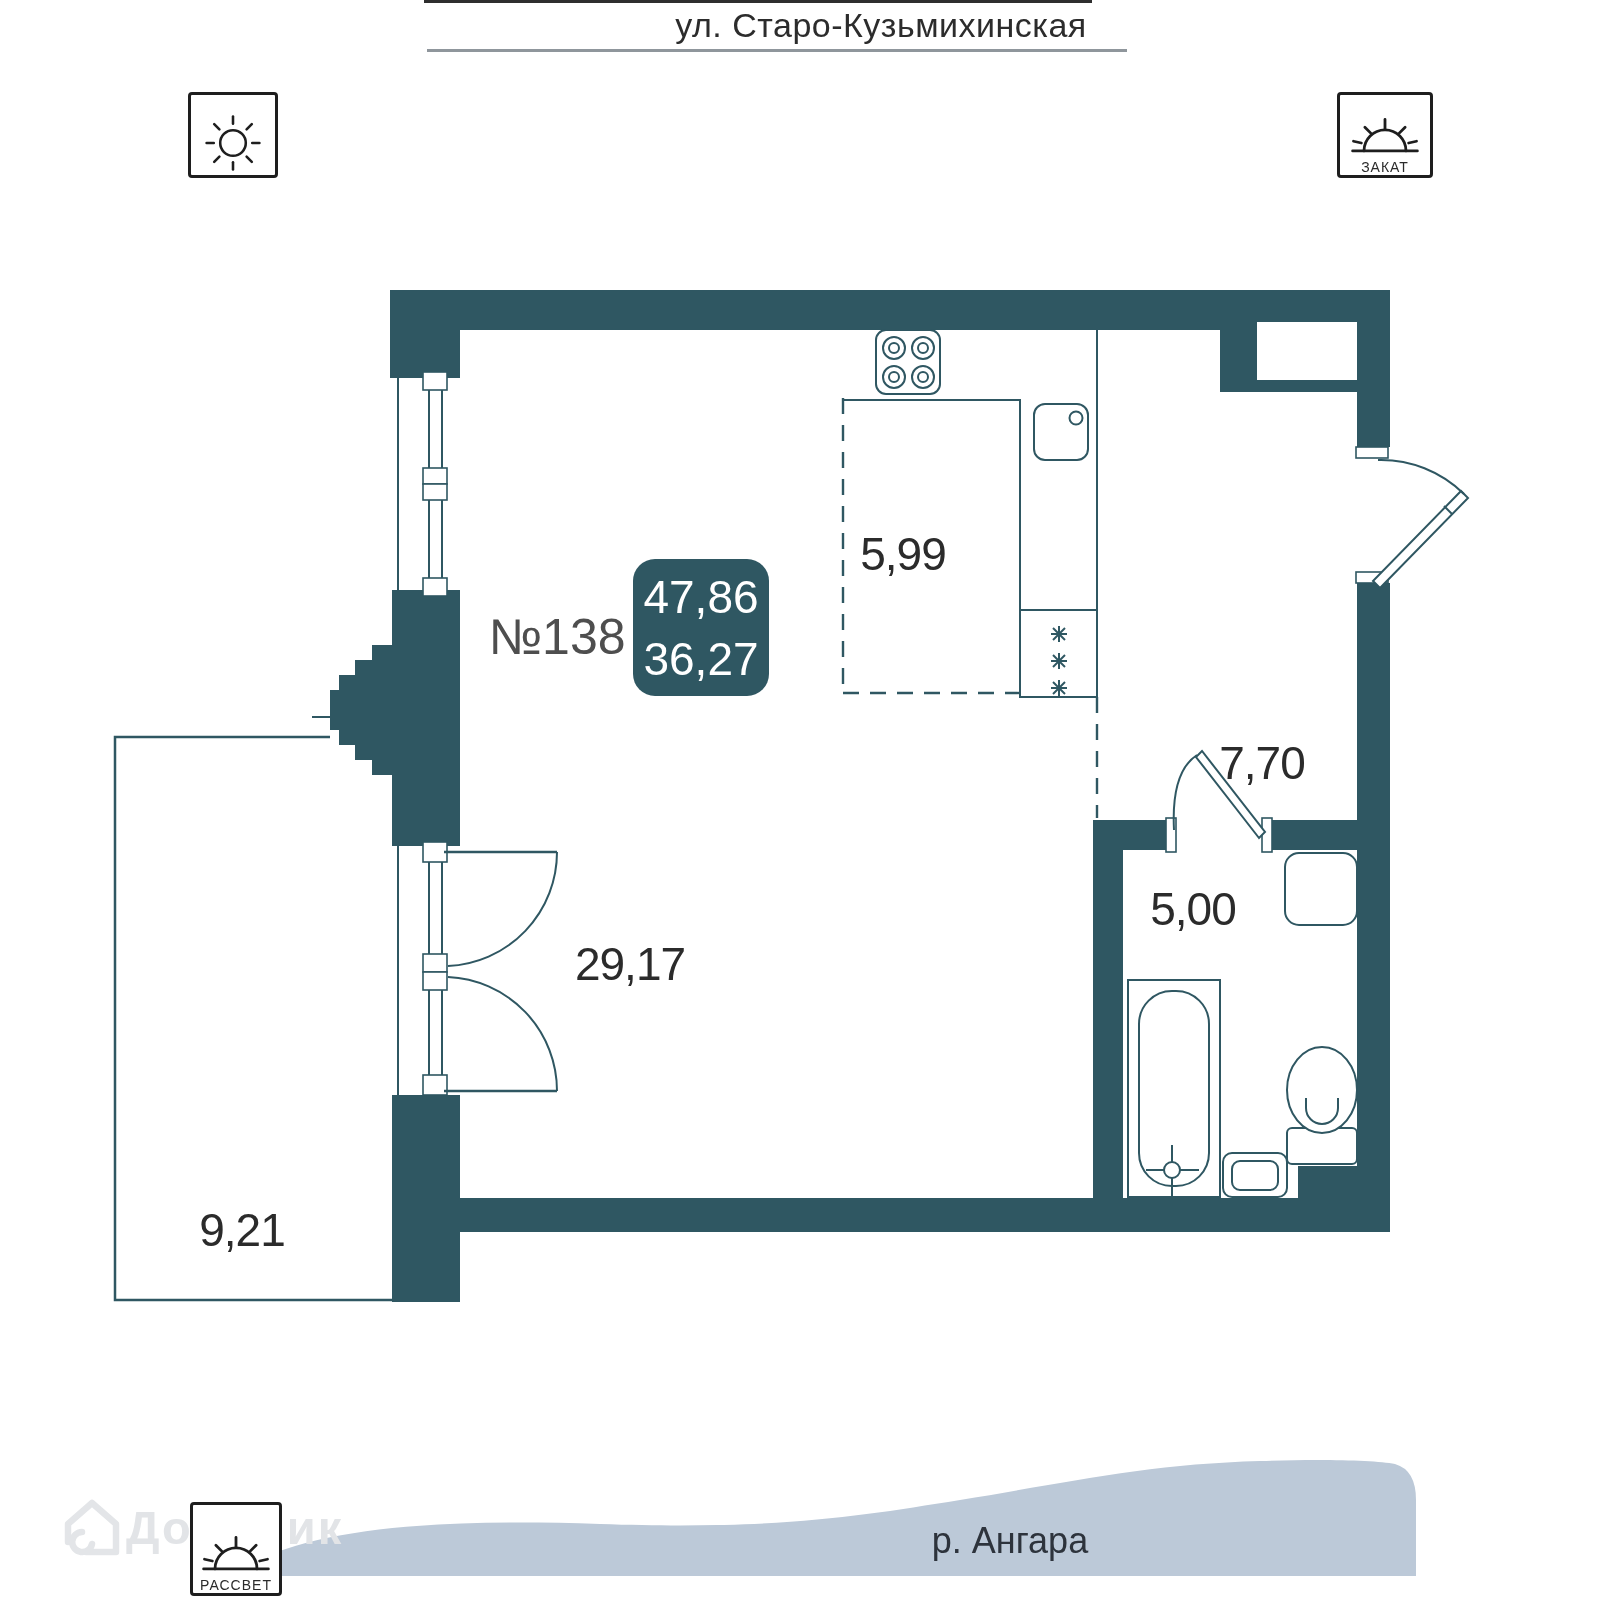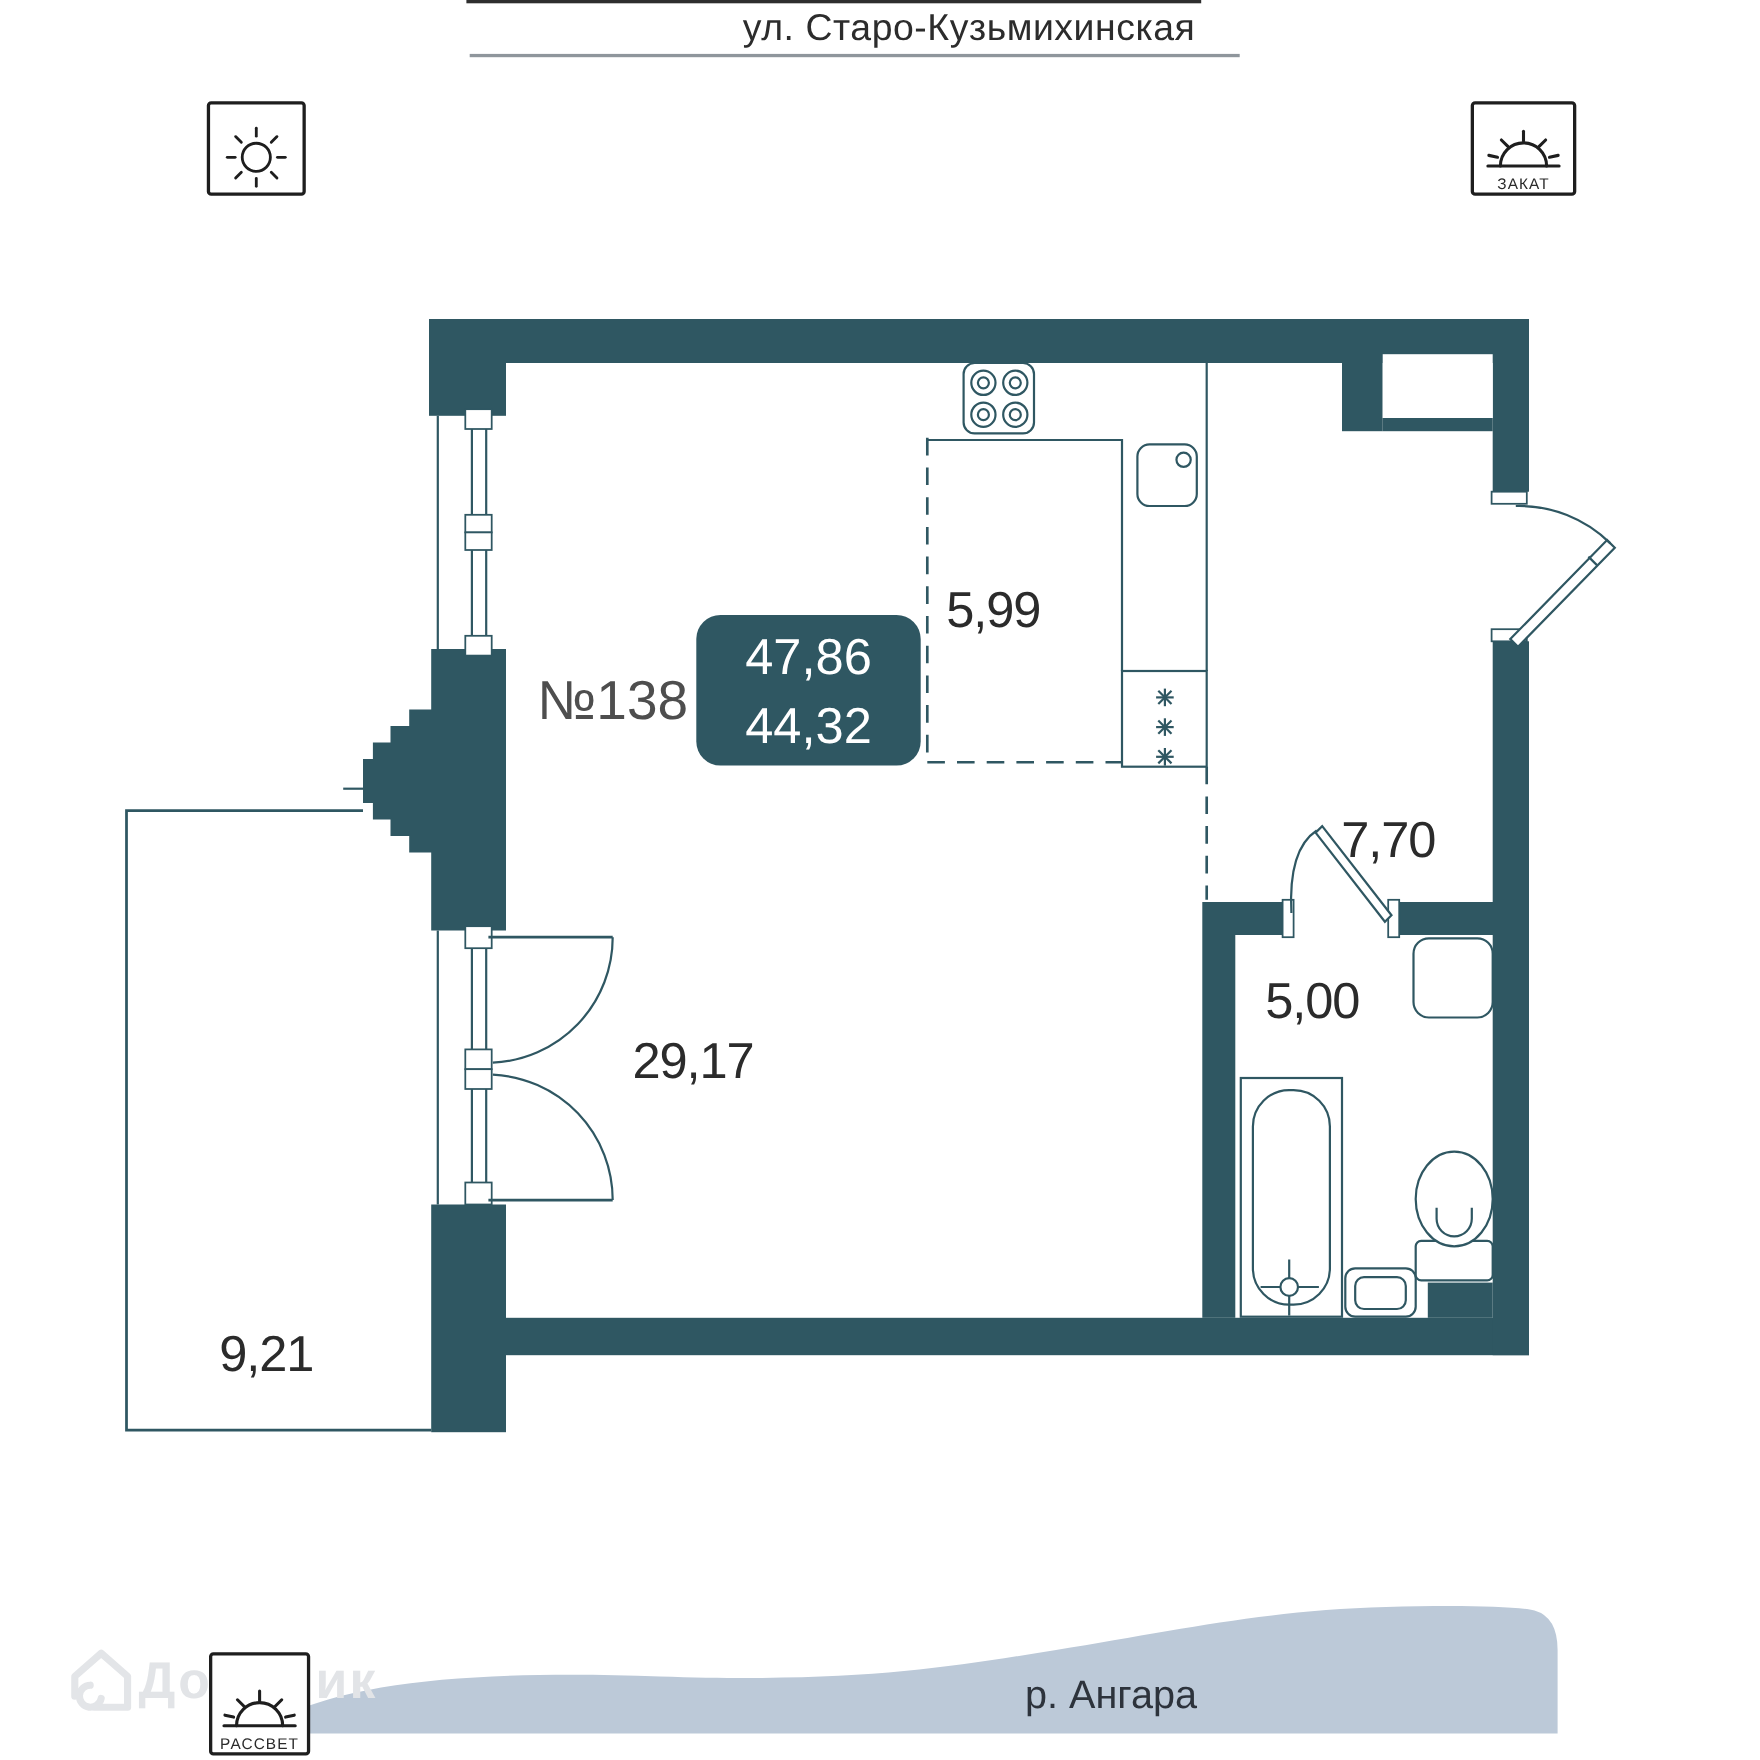--- a/index.html
+++ b/index.html
@@ -39,21 +39,21 @@
   .s{stroke:var(--wall);fill:none;stroke-width:2;}
   .s25{stroke:var(--wall);fill:none;stroke-width:2.5;}
   .sf{stroke:var(--wall);fill:#fff;stroke-width:2;}
   .sf15{stroke:var(--wall);fill:#fff;stroke-width:1.6;}
   .dash{stroke:var(--wall);fill:none;stroke-width:2.4;stroke-dasharray:16 11;}
   text.area{font-size:46px;fill:#2b2b2b;letter-spacing:-1px;font-family:"Liberation Sans",sans-serif;}
   text.apt-num{font-size:50px;fill:#4e4e4e;font-family:"Liberation Sans",sans-serif;}
 
   
   .area-badge{
-    left:633px;top:559px;width:204px;height:137px;background:var(--wall);
+    left:633px;top:559px;width:136px;height:137px;background:var(--wall);
     border-radius:22px;color:#fff;display:flex;flex-direction:column;
     align-items:center;justify-content:center;gap:2px;z-index:2;
   }
   .area-badge div{font-size:46px;line-height:60px;letter-spacing:0;}
 
   
   .wave-svg{left:0;top:1400px;width:1600px;height:200px;z-index:1;}
   .river-label{
     left:900px;top:1520px;width:220px;text-align:center;
     font-size:36px;color:#2d333c;z-index:2;
@@ -233,21 +233,21 @@
   <text class="area" x="1262" y="779" text-anchor="middle">7,70</text>
   <text class="area" x="1193" y="925" text-anchor="middle">5,00</text>
   <text class="area" x="630" y="980" text-anchor="middle">29,17</text>
   <text class="area" x="242" y="1246" text-anchor="middle">9,21</text>
 
   <text class="apt-num" x="557" y="654" text-anchor="middle">№138</text>
 </svg>
 
 <div class="abs area-badge">
   <div>47,86</div>
-  <div>44,32</div>
+  <div>36,27</div>
 </div>
 
 <svg class="abs wave-svg" viewBox="0 1400 1600 200">
   <path fill="var(--water)" d="M258,1560
     C330,1526 450,1519 600,1524
     C780,1530 860,1516 960,1500
     C1070,1482 1150,1464 1260,1461
     C1320,1459 1375,1460 1395,1464
     Q1416,1470 1416,1500
     L1416,1576 L258,1576 Z"></path>

